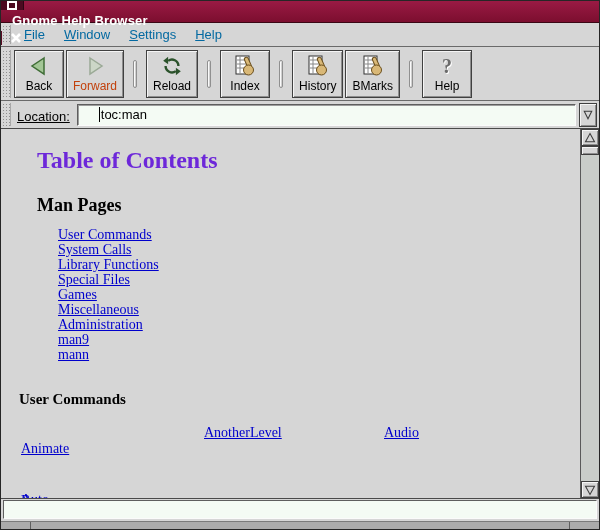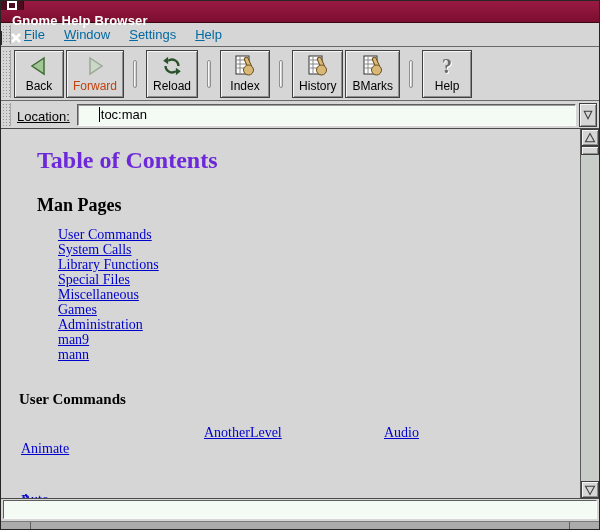--- a/index.html
+++ b/index.html
@@ -219,22 +219,22 @@
   <div class="content-wrap">
     <div class="content">
       <div class="c-abs c-title">Table of Contents</div>
       <div class="c-abs c-h2">Man Pages</div>
 
       <div class="c-abs c-list">
         <a class="doclink">User Commands</a>
         <a class="doclink">System Calls</a>
         <a class="doclink">Library Functions</a>
         <a class="doclink">Special Files</a>
+        <a class="doclink">Games</a>
         <a class="doclink">Miscellaneous</a>
-        <a class="doclink">Games</a>
         <a class="doclink">Administration</a>
         <a class="doclink">man9</a>
         <a class="doclink">mann</a>
       </div>
 
       <div class="c-abs c-h3">User Commands</div>
 
       <a class="doclink c-abs" style="left:20px;  top:312px;">Animate</a>
       <a class="doclink c-abs" style="left:203px; top:296px;">AnotherLevel</a>
       <a class="doclink c-abs" style="left:383px; top:296px;">Audio</a>

